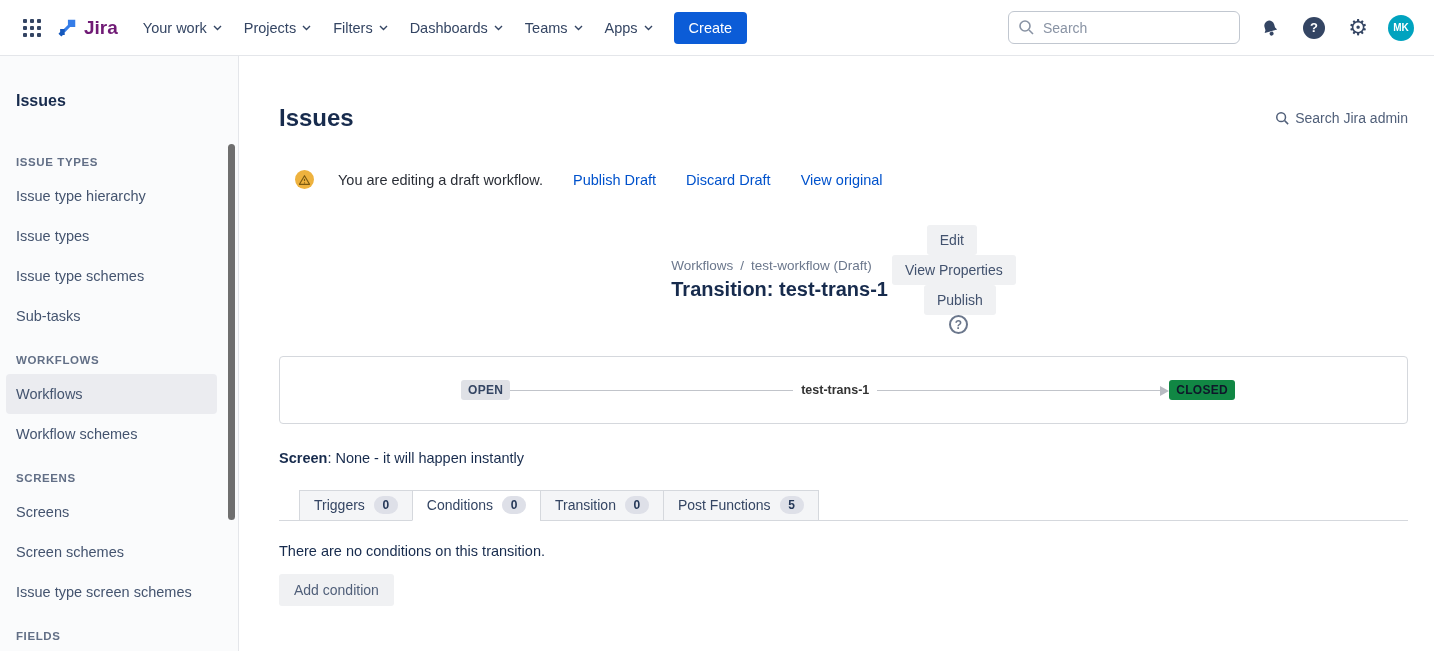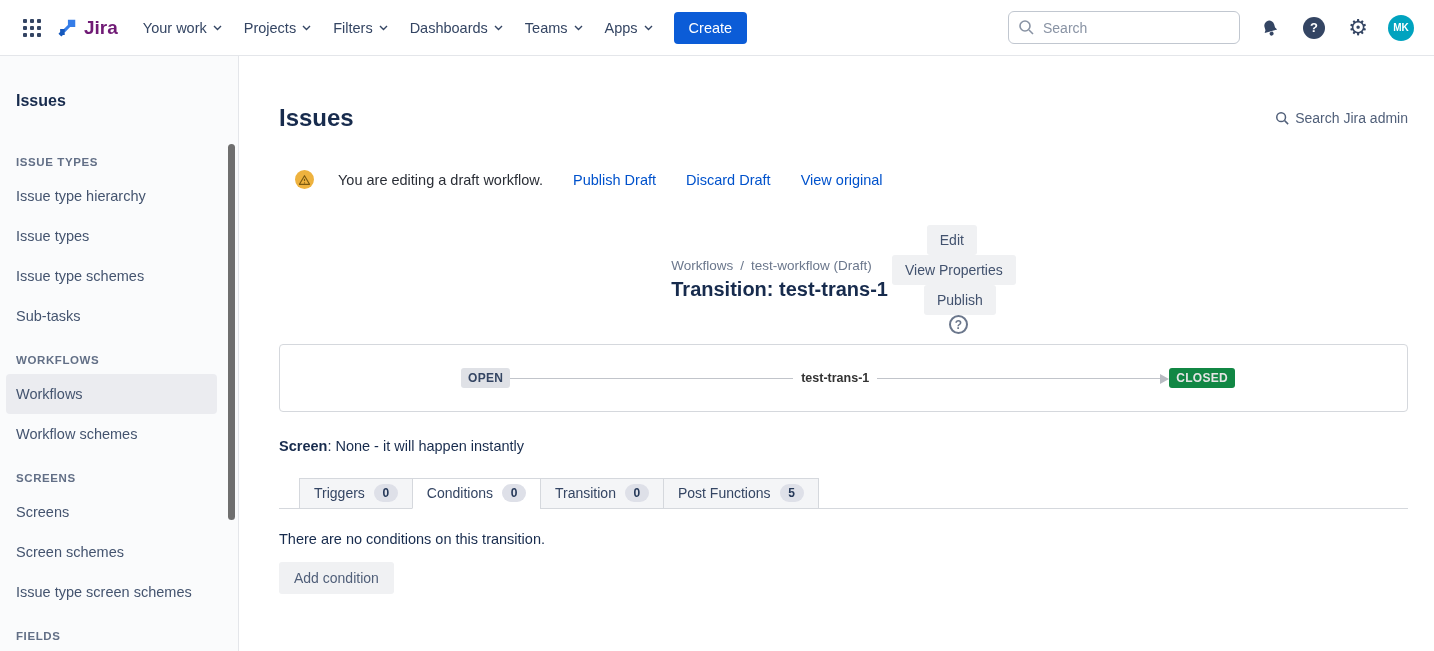--- a/index.html
+++ b/index.html
@@ -73,26 +73,26 @@
   .transition-title { font-size:20px; font-weight:700; color:#172b4d; margin-top:5px; }
   .toolbar { display:flex; align-items:center;flex-direction:column; }
   .tb-btn { background:#f0f1f3; border:none; border-radius:3px; padding:7px 13px; font-size:14px;
     color:#42526e; cursor:pointer; font-family:"Liberation Sans", sans-serif; }
   .tb-btn + .tb-btn { margin-left:4px; }
   .tb-btn.delete { margin-left:16px; }
   .q-circle { width:19px; height:19px; border-radius:50%; border:2px solid #6b778c; color:#6b778c;
     font-size:12px; font-weight:700; display:flex; align-items:center; justify-content:center;
     margin-left:13px; cursor:pointer; }
 
-  .diagram-box { margin-top:10px; border:1px solid #d5d8dd; border-radius:4px; height:68px;
+  .diagram-box { margin-top:22px; border:1px solid #d5d8dd; border-radius:4px; height:68px;
     display:flex; align-items:center; padding:0 172px 0 181px; background:#fff; }
   .status-lozenge { font-size:12px; font-weight:700; letter-spacing:.3px; padding:3px 7px;
     border-radius:3px; white-space:nowrap; }
   .status-open { background:#dfe1e6; color:#344563; }
-  .status-closed { background:#118744; color:#e5e5e5; }
+  .status-closed { background:#118744; color:#0f172a; }
   .diag-line { flex:1; height:0; border-top:1px solid #c1c4ca; }
   .diag-line.arrow { position:relative; margin-right:9px; }
   .diag-line.arrow::after { content:""; position:absolute; right:-9px; top:-5px;
     border-left:9px solid #b8bbc2; border-top:5px solid transparent; border-bottom:5px solid transparent; }
   .trans-label { font-size:12.5px; font-weight:700; color:#333; margin:0 8px; }
 
   .screen-line { margin-top:26px; font-size:14.5px; color:#172b4d; }
   .screen-line b { font-weight:700; }
 
   .tabbar { display:flex; align-items:flex-end; margin-top:24px; padding-left:20px;

